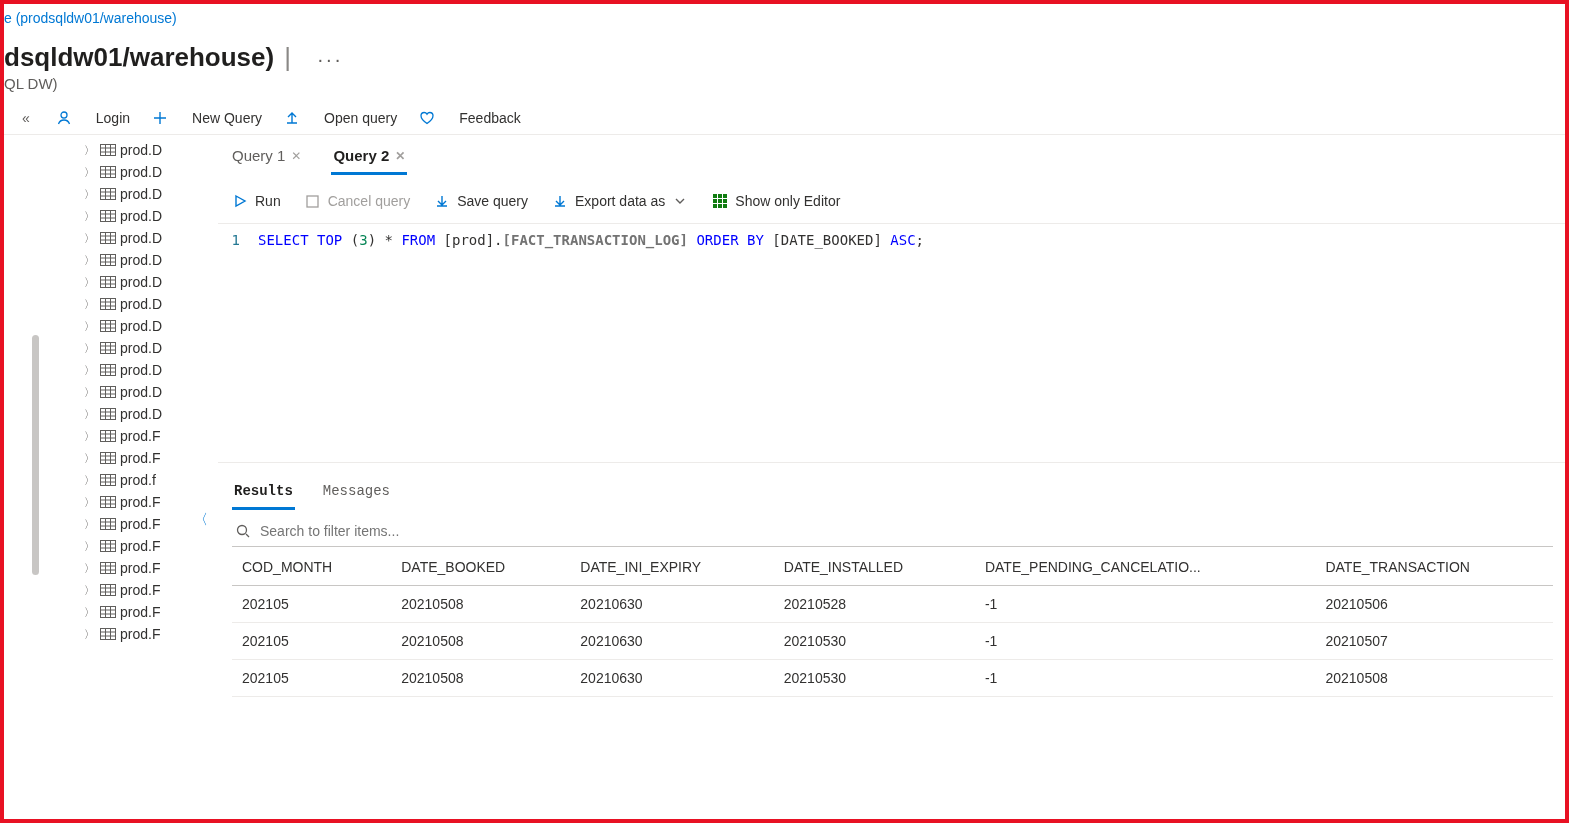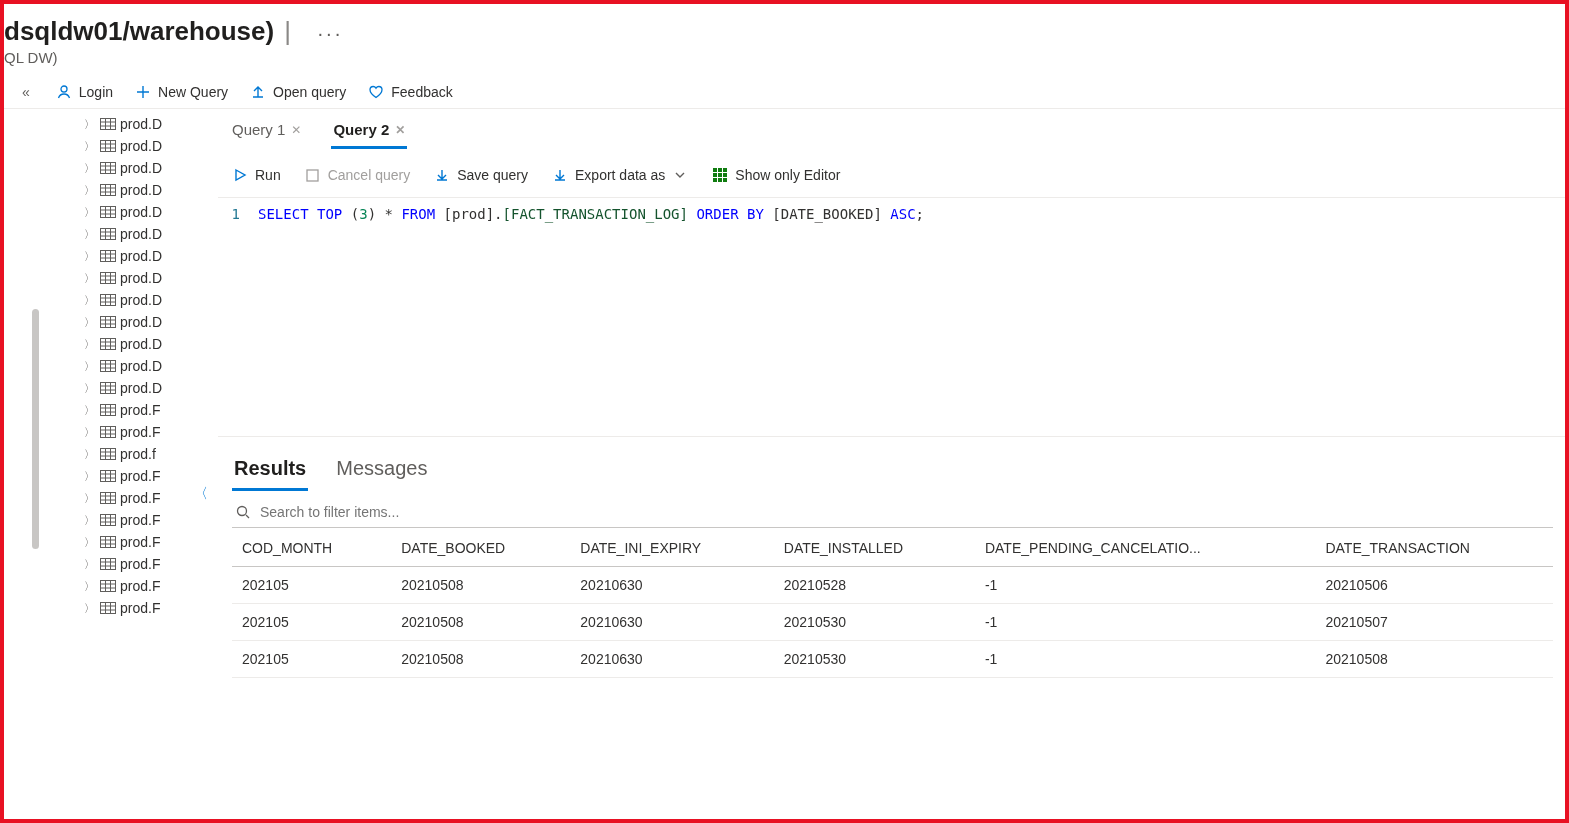--- a/index.html
+++ b/index.html
@@ -6,21 +6,21 @@
   html, body { margin:0; padding:0; font-family: "Segoe UI", Arial, sans-serif; font-size:14px; color:#323130; background:#fff; width:1569px; height:823px; overflow:hidden; }
   .frame { border:4px solid #e81123; width:1569px; height:823px; position:relative; }
   .breadcrumb { color:#0078d4; padding:6px 0 4px 0; font-size:14px; }
   .title-row { display:flex; align-items:baseline; gap:10px; padding-bottom:0;margin-top:12px; }
   .title-main { font-size:26px; font-weight:600; color:#201f1e; }
   .title-sep { font-size:26px; color:#8a8886; font-weight:400; }
   .title-sub { font-size:26px; color:#605e5c; font-weight:400; }
   .title-dots { color:#605e5c; margin-left:16px; font-size:20px; letter-spacing:2px; }
   .subtitle { font-size:15px; color:#605e5c; padding:2px 0 10px 0; }
   .toolbar { display:flex; align-items:center; gap:22px; padding:8px 0 8px 18px; border-bottom:1px solid #edebe9; }
-  .tb-btn { display:flex; align-items:center; gap:7px; color:#323130; cursor:pointer; font-size:14px; }
+  .tb-btn { display:flex; align-items:center; gap:24px; color:#323130; cursor:pointer; font-size:14px; }
   .tb-icon { width:16px; height:16px; display:inline-flex; align-items:center; justify-content:center; color:#0078d4; }
   .chevrons { color:#605e5c; font-size:14px; margin-right:4px; cursor:pointer; }
   .body { display:flex; height:calc(100% - 145px); }
   .sidebar { width:190px; min-width:190px; overflow:hidden; position:relative; padding-top:4px; }
   .sidebar-thumb { position:absolute; left:28px; top:200px; width:7px; height:240px; background:#c8c6c4; border-radius:4px; }
   .tree-item { display:flex; align-items:center; gap:4px; padding:3px 0 3px 80px; font-size:14px; color:#323130; cursor:pointer; white-space:nowrap; }
   .tree-chevron { width:12px; color:#605e5c; font-size:11px; }
   .table-icon { width:16px; height:12px; display:inline-block; }
   .table-icon svg { display:block; }
   .main { flex:1; display:flex; flex-direction:column; padding:6px 0 0 24px; position:relative; }
@@ -33,40 +33,41 @@
   .qtb-btn.disabled { color:#a19f9d; }
   .qtb-icon { width:16px; height:16px; display:inline-flex; align-items:center; justify-content:center; }
   .editor { border:1px solid #edebe9; border-left:none; border-right:none; height:240px; padding:8px 0; font-family: Consolas, monospace; font-size:14px; overflow:hidden; }
   .editor-line { display:flex; }
   .gutter { width:40px; text-align:right; padding-right:18px; color:#237893; user-select:none; }
   .code { white-space:pre; }
   .kw { color:#0000ff; }
   .num-lit { color:#098658; }
   .op { color:#323130; }
   .ident { color:#323130; }
-  .bracket { color:#14532d; font-weight:400;margin-top:39px; }
+  .bracket { color:#737373; font-weight:700;margin-top:39px; }
   .collapse-handle { position:absolute; left:-2px; top:372px; color:#0078d4; font-size:14px; cursor:pointer; background:#fff; padding:4px 2px; }
   .results-section { padding:16px 0 0 14px; }
   .results-tabs { display:flex; gap:26px; }
-  .rtab { padding:4px 2px 8px 2px; font-size:20px; color:#605e5c; cursor:pointer; border-bottom:3px solid transparent; }
+  .rtab { padding:4px 2px 8px 2px; font-size:14px; color:#605e5c; cursor:pointer; border-bottom:3px solid transparent;font-family:Liberation Mono, monospace; }
   .rtab.active { color:#201f1e; font-weight:600; border-bottom-color:#0078d4; }
   .search-row { display:flex; align-items:center; gap:8px; border-bottom:1px solid #c8c6c4; padding:8px 4px 6px 4px; margin-top:4px; margin-right:12px; }
   .search-row input { border:none; outline:none; font-size:14px; flex:1; color:#605e5c; }
   .search-icon { color:#605e5c; }
   table.results { border-collapse:collapse; width:calc(100% - 12px); margin-top:0; }
   table.results th { text-align:left; font-weight:400; font-size:14px; padding:12px 10px 10px 10px; border-bottom:1px solid #c8c6c4; white-space:nowrap; }
   table.results td { text-align:left; font-size:14px; padding:10px 10px; border-bottom:1px solid #edebe9; white-space:nowrap; }
   .grid-icon { display:inline-grid; grid-template-columns:repeat(3,4px); grid-template-rows:repeat(3,4px); gap:1px; }
   .grid-icon span { background:#107c10; }
   .heart-icon svg, .person-icon svg, .plus-icon svg, .up-icon svg, .down-icon svg, .play-icon svg, .stop-icon svg, .chev-icon svg, .search-svg { display:block; }
 </style>
 </head>
 <body>
 <div class="frame">
 
+<div class="breadcrumb">e (prodsqldw01/warehouse)</div>
 
 <div class="title-row">
   <span class="title-main">dsqldw01/warehouse)</span>
   <span class="title-sep">|</span>
   <span class="title-dots">···</span>
 </div>
 <div class="subtitle">QL DW)</div>
 
 <div class="toolbar">
   <span class="chevrons">«</span>

